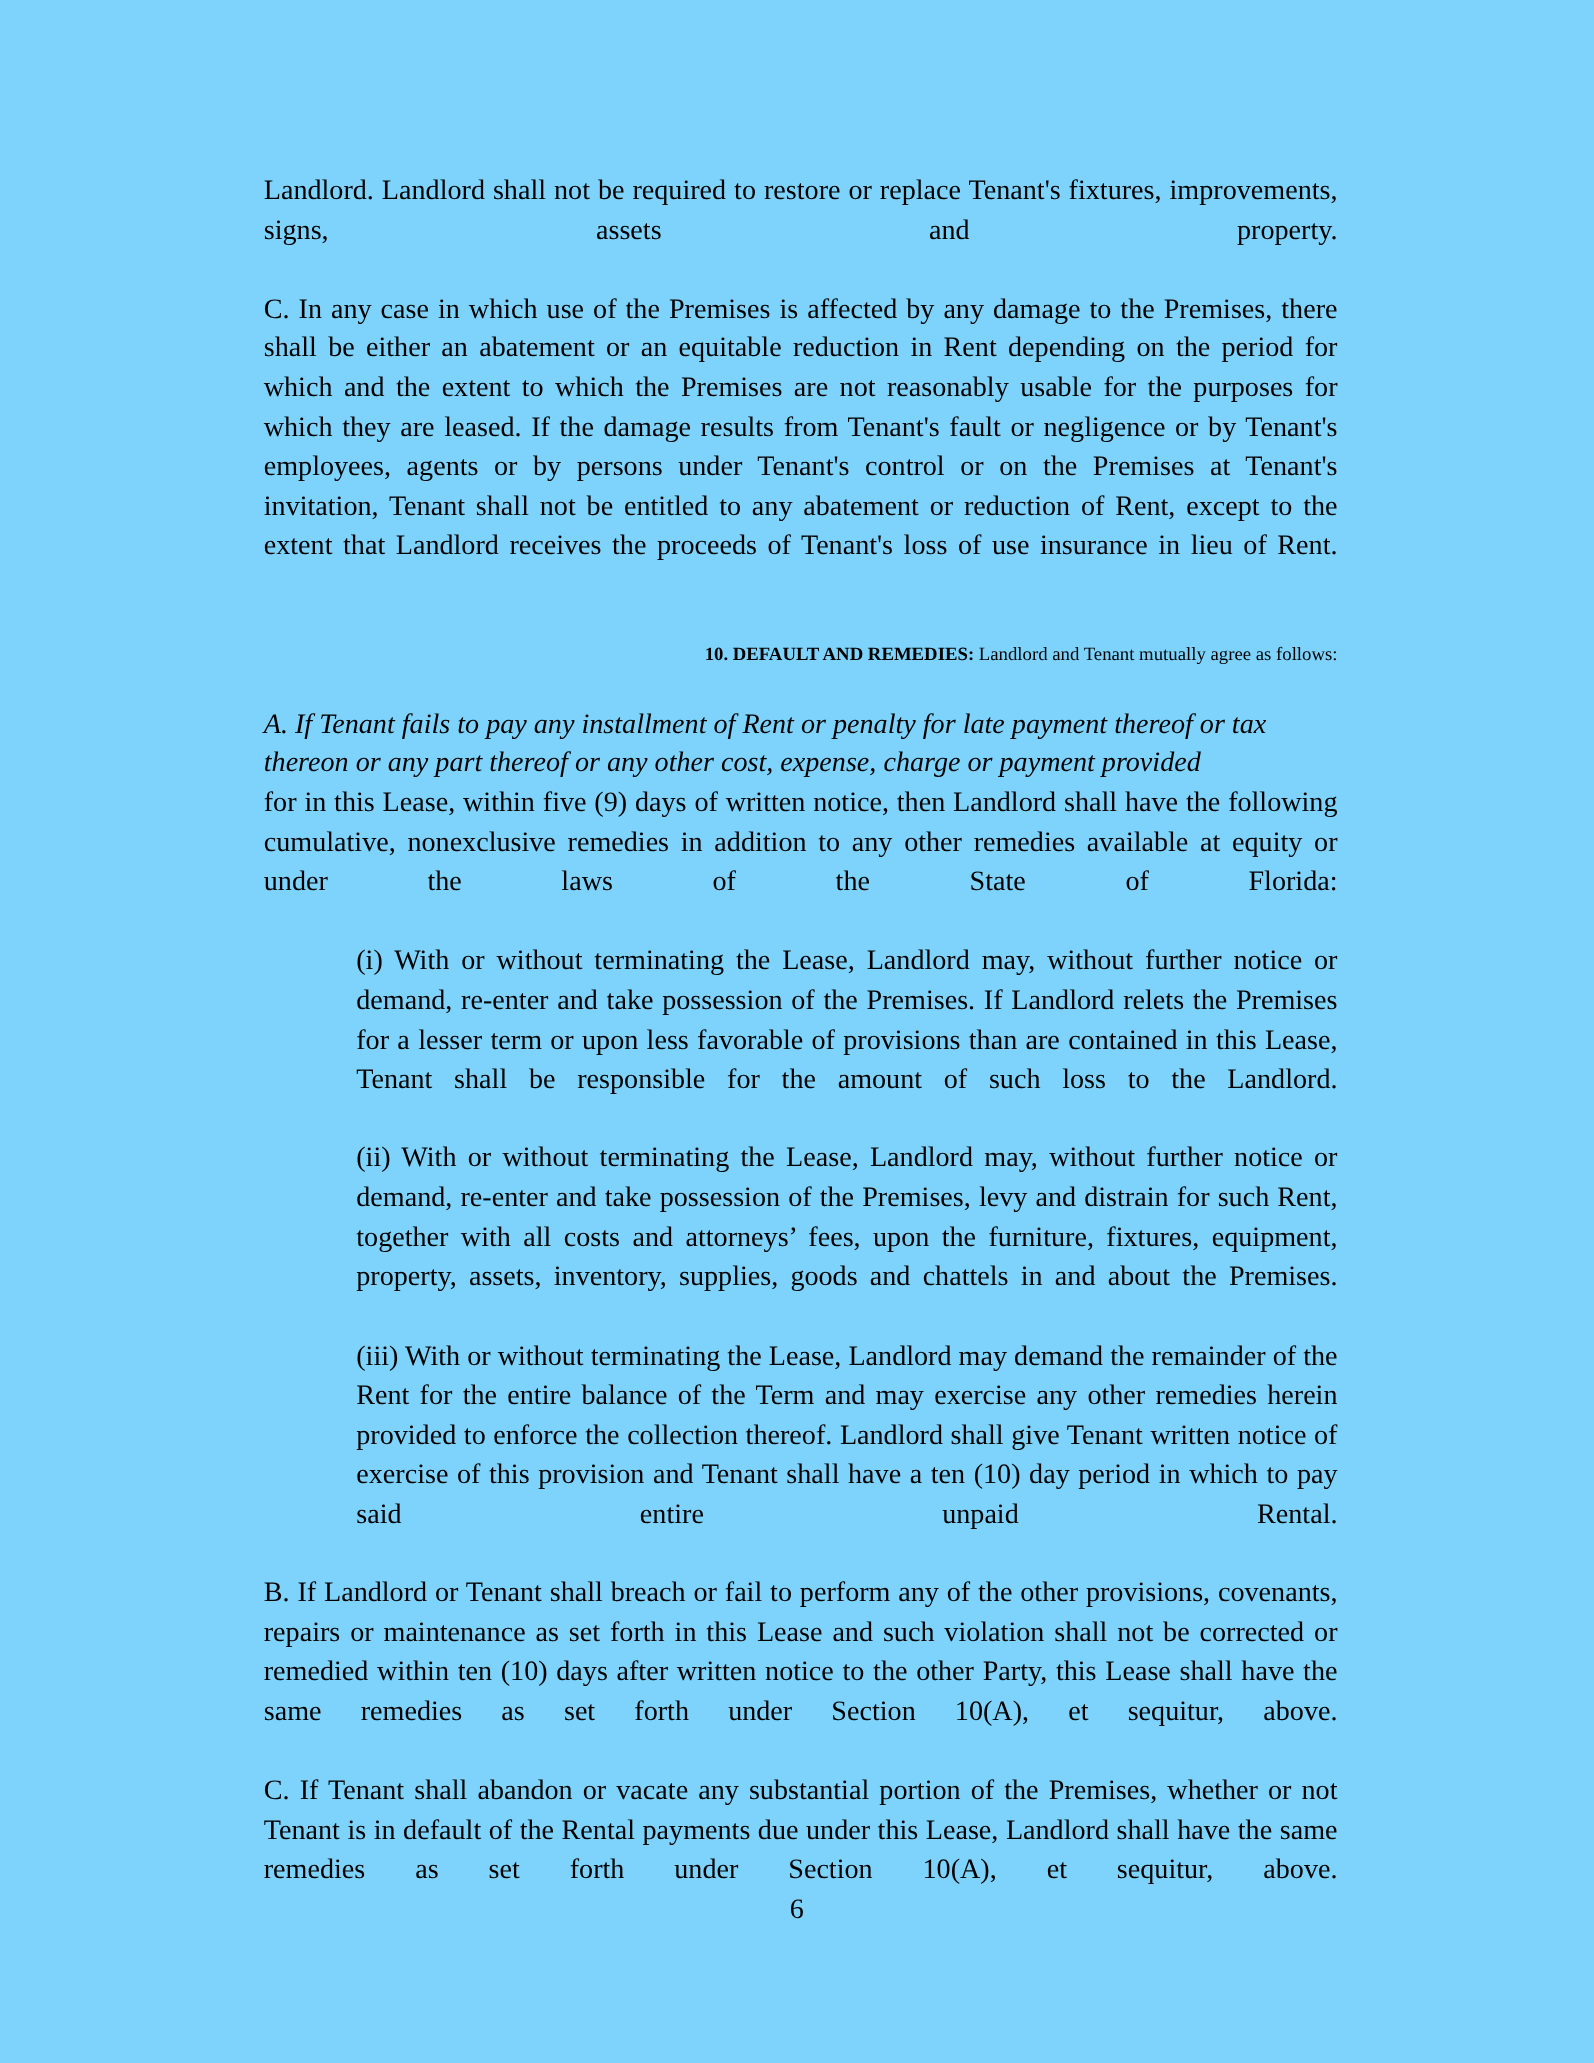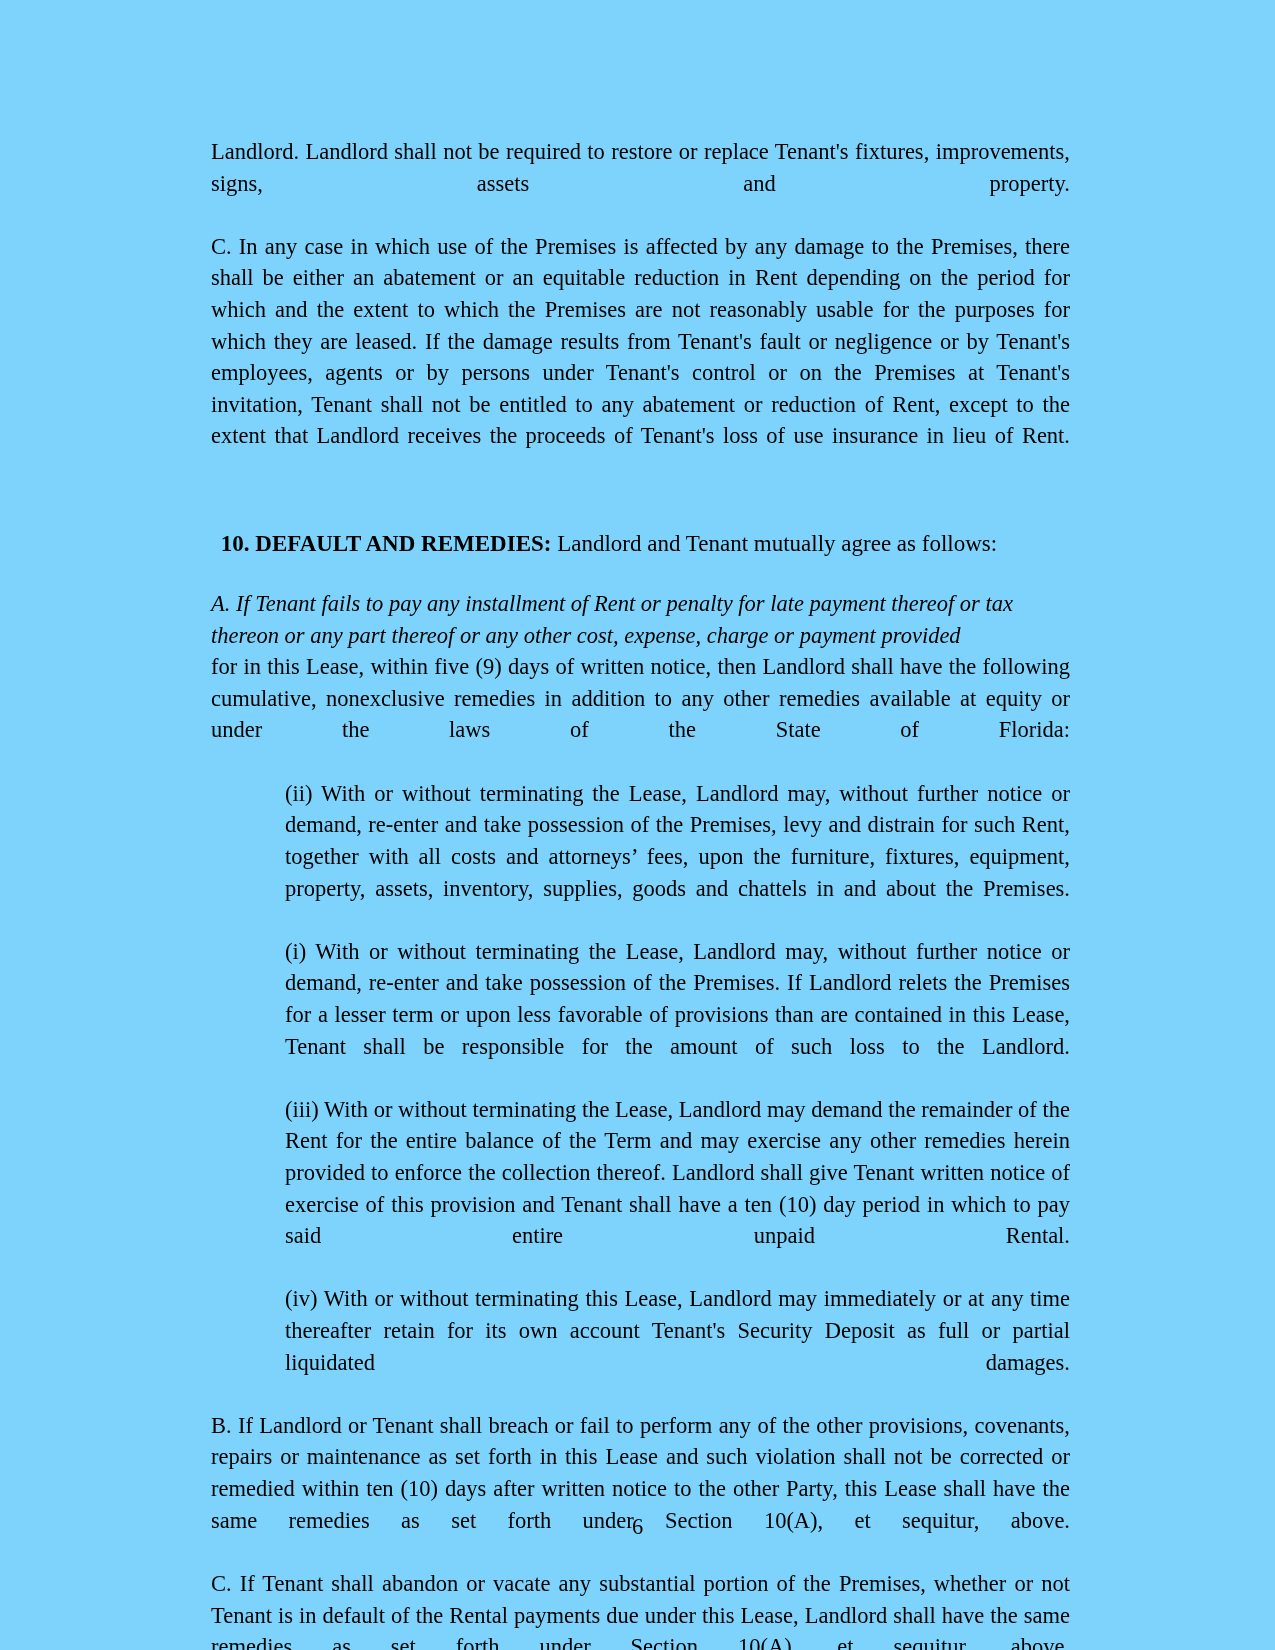--- a/index.html
+++ b/index.html
@@ -46,24 +46,23 @@
   }
   .nojust {
     text-align: left !important;
     font-style: italic;
   }
   .nojust::after { display: none !important; }
 
   .section-heading {
     margin-left: 0;
     width: 922px;
-    font-size: 23px;
+    font-size: 15px;
     line-height: 1.405;
-    text-align: center;
-    margin-top: 14px;
+    text-align: right;
   }
   .section-heading .num,
   .section-heading .title {
     font-weight: bold;
   }
   .gap-sm { height: 30px; }
   .gap-md { height: 28px; }
 
   .roman-list {
     margin-left: 74px;   
@@ -108,24 +107,23 @@
       <span class="num">10.</span><span>&nbsp;</span><span class="title">DEFAULT AND REMEDIES:</span><span> Landlord and Tenant mutually agree as follows:</span>
     </div>
 
     <div class="gap-md"></div>
 
     <div class="body-block">
       <p class="nojust">A. If Tenant fails to pay any installment of Rent or penalty for late payment thereof or tax thereon or any part thereof or any other cost, expense, charge or payment provided</p>
       <p>for in this Lease, within five (9) days of written notice, then Landlord shall have the following cumulative, nonexclusive remedies in addition to any other remedies available at equity or under the laws of the State of Florida:</p>
 
       <div class="roman-list">
+        <p>(i) With or without terminating the Lease, Landlord may, without further notice or demand, re-enter and take possession of the Premises. If Landlord relets the Premises for a lesser term or upon less favorable of provisions than are contained in this Lease, Tenant shall be responsible for the amount of such loss to the Landlord.</p>
         <p>(ii) With or without terminating the Lease, Landlord may, without further notice or demand, re-enter and take possession of the Premises, levy and distrain for such Rent, together with all costs and attorneys’ fees, upon the furniture, fixtures, equipment, property, assets, inventory, supplies, goods and chattels in and about the Premises.</p>
-        <p>(i) With or without terminating the Lease, Landlord may, without further notice or demand, re-enter and take possession of the Premises. If Landlord relets the Premises for a lesser term or upon less favorable of provisions than are contained in this Lease, Tenant shall be responsible for the amount of such loss to the Landlord.</p>
         <p>(iii) With or without terminating the Lease, Landlord may demand the remainder of the Rent for the entire balance of the Term and may exercise any other remedies herein provided to enforce the collection thereof. Landlord shall give Tenant written notice of exercise of this provision and Tenant shall have a ten (10) day period in which to pay said entire unpaid Rental.</p>
-        <p>(iv) With or without terminating this Lease, Landlord may immediately or at any time thereafter retain for its own account Tenant's Security Deposit as full or partial liquidated damages.</p>
       </div>
 
       <p>B. If Landlord or Tenant shall breach or fail to perform any of the other provisions, covenants, repairs or maintenance as set forth in this Lease and such violation shall not be corrected or remedied within ten (10) days after written notice to the other Party, this Lease shall have the same remedies as set forth under Section 10(A), et sequitur, above.</p>
       <p>C. If Tenant shall abandon or vacate any substantial portion of the Premises, whether or not Tenant is in default of the Rental payments due under this Lease, Landlord shall have the same remedies as set forth under Section 10(A), et sequitur, above.</p>
 
     </div>
 
   </div>
 
   <div class="page-number">6</div>

